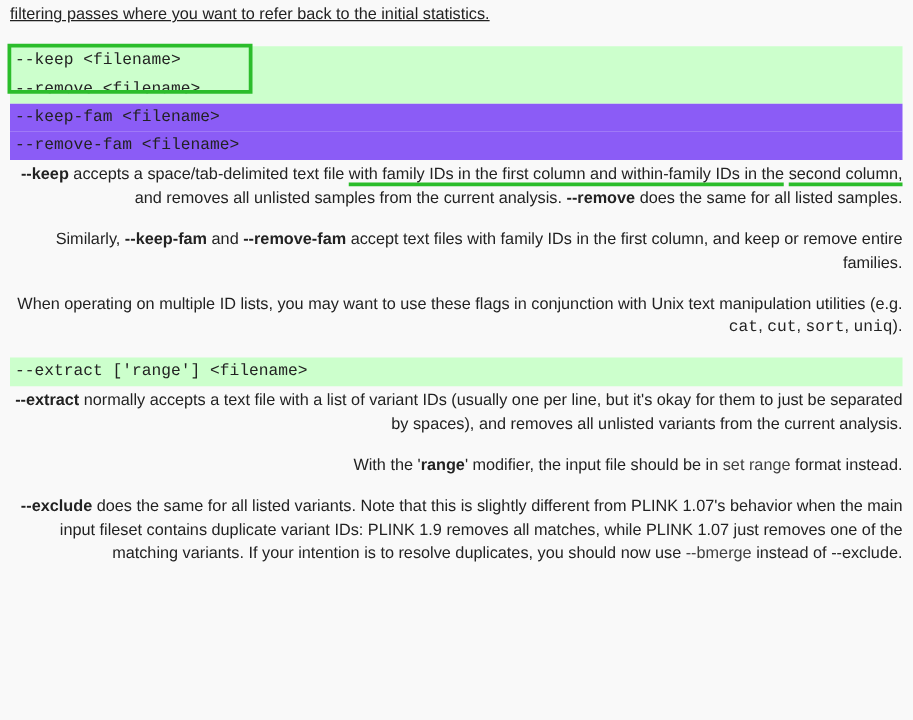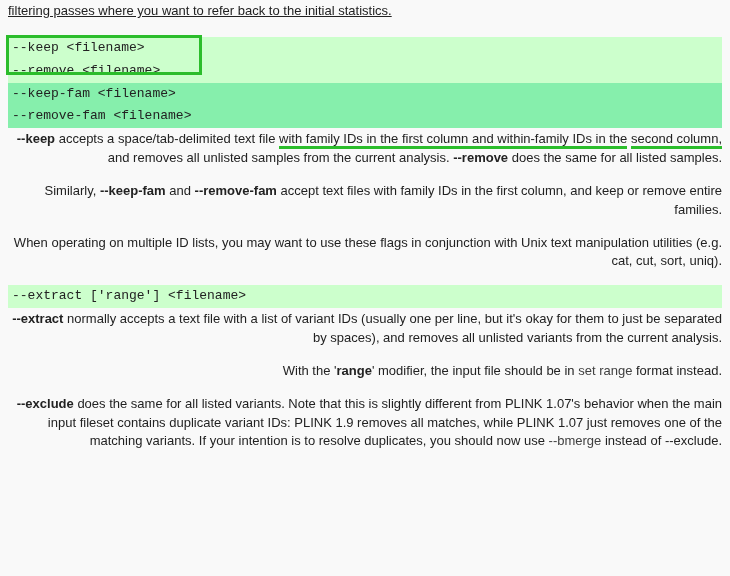--- a/index.html
+++ b/index.html
@@ -32,32 +32,32 @@
     font-size: 13px;
     padding: 0;
     margin: 0 0 2px 0;
     position: relative;
   }
   .code-line {
     padding: 2px 4px;
     white-space: pre;
   }
   .bg-green { background: #ccffcc; }
-  .bg-yellow { background: #86efac; }
+  .bg-yellow { background: #8b5cf6; }
   .highlight-box {
     position: absolute;
     border: 3px solid #2bbd2b;
     pointer-events: none;
   }
   .para {
     margin: 0 0 14px 0;
     text-align: right;
   }
   .mono-inline {
-    font-family: Liberation Sans, sans-serif;
+    font-family: Liberation Mono, monospace;
   }
   .link {
     color: #404040;
     text-decoration: none;
   }
   .underline-green {
     border-bottom: 3px solid #2bbd2b;
   }
   b { font-weight: bold; }
 </style>

